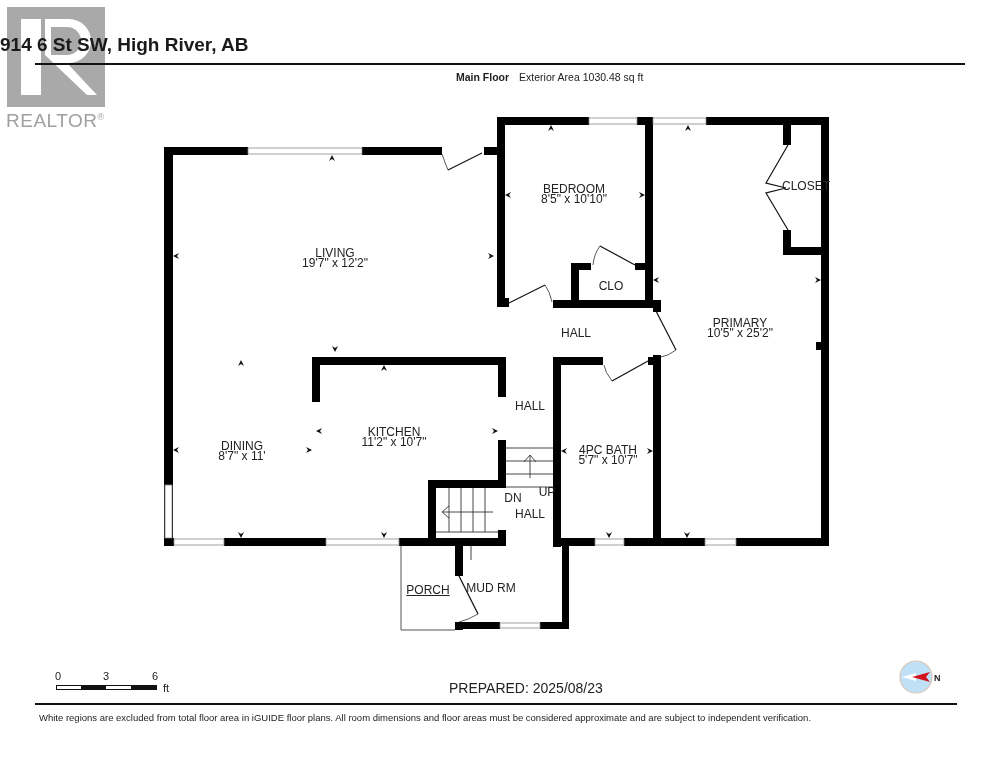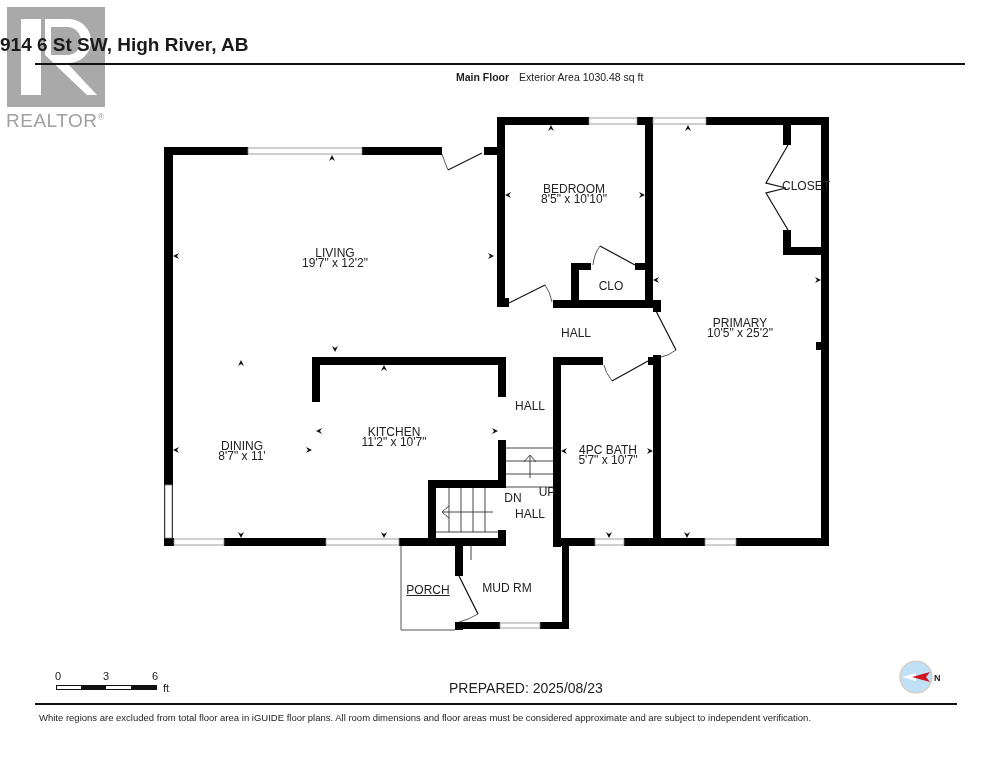--- a/index.html
+++ b/index.html
@@ -203,21 +203,21 @@
 <div class="abs room-label" style="left:608px; top:445px;">
     <div>4PC BATH</div>
     <div>5'7" x 10'7"</div>
   </div>
 <div class="abs room-label" style="left:530px; top:509px;">
     <div>HALL</div>
   </div>
 <div class="abs room-label" style="left:428px; top:585px;text-decoration:underline;">
     <div>PORCH</div>
   </div>
-<div class="abs room-label" style="left:507px; top:583px;">
+<div class="abs room-label" style="left:491px; top:583px;">
     <div>MUD RM</div>
   </div>
 <div class="abs room-label" style="left:547px; top:487px;">UP</div>
 <div class="abs room-label" style="left:513px; top:493px;">DN</div>
 
 <div class="abs scale-lbl" style="left:55px; top:670px;">0</div>
 <div class="abs scale-lbl" style="left:103px; top:670px;">3</div>
 <div class="abs scale-lbl" style="left:152px; top:670px;">6</div>
 <svg class="abs" style="left:56px; top:684px;" width="104" height="8">
   <rect x="0.5" y="1.5" width="100" height="4" fill="#fff" stroke="#111" stroke-width="1"></rect>

